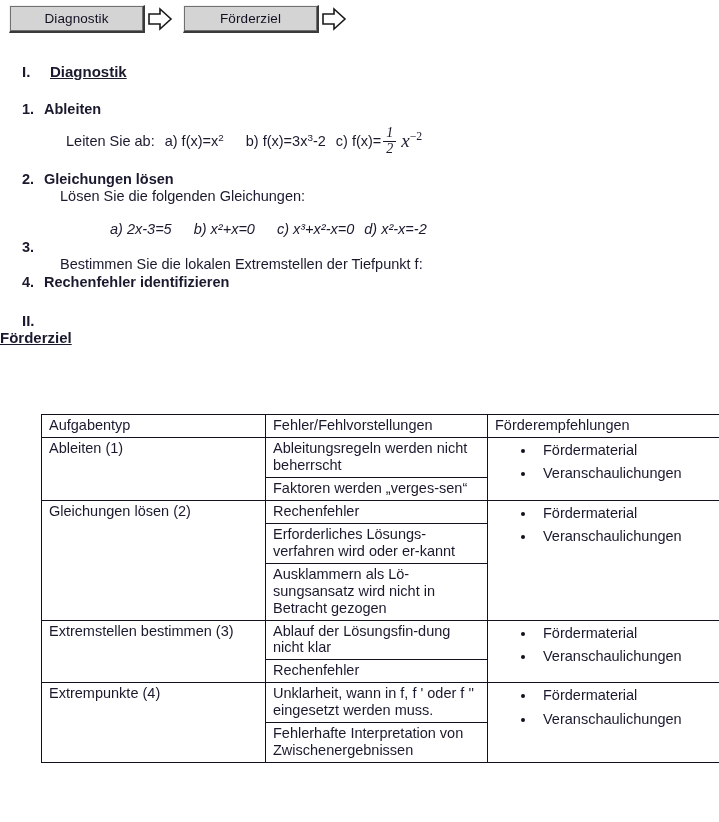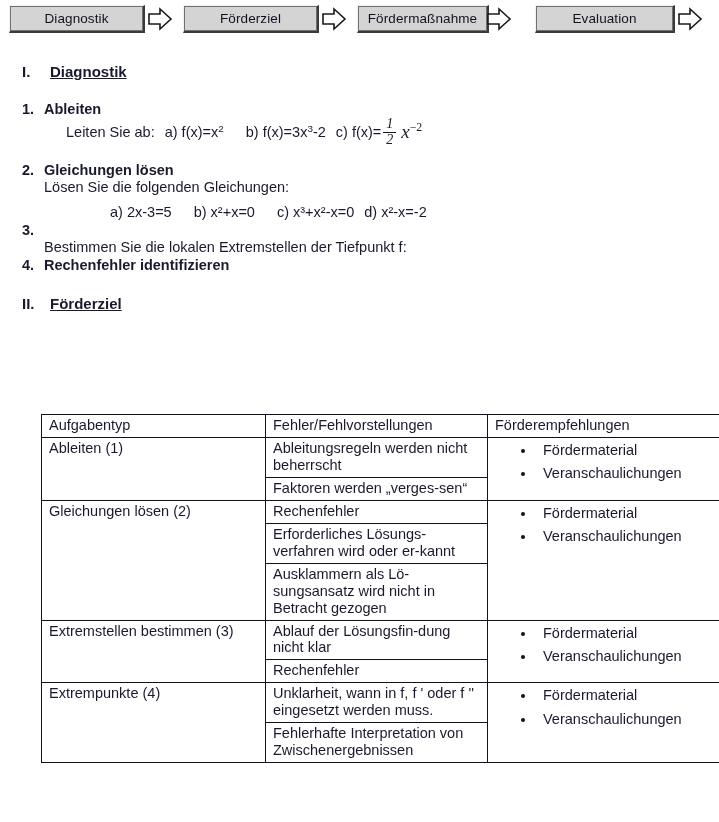--- a/index.html
+++ b/index.html
@@ -91,21 +91,21 @@
     flex: 0 0 auto;
     padding-left: 22px;
     box-sizing: content-box;
   }
   .task-body {
     font-weight: normal;
     font-size: 14.5px;
     padding-left: 66px;
   }
   .task-body.indent-sub {
-    padding-left: 44px;
+    padding-left: 60px;
   }
   .sub-items {
     padding-left: 110px;
     font-size: 14.5px;
   }
   .gap-a { width: 22px; display: inline-block; }
   .gap-b { width: 10px; display: inline-block; }
 
   sup { font-size: .68em; vertical-align: .5em; line-height: 0; }
 
@@ -195,86 +195,70 @@
 
   <div class="flow-item" style="left:183px;">
     <div class="flow-box" style="width:136px;">
       <span>Förderziel</span>
     </div>
     <svg class="flow-arrow" viewBox="0 0 26 26">
       <polygon points="2,8 13,8 13,3 24,13 13,23 13,18 2,18" fill="#ffffff" stroke="#1a1a1a" stroke-width="1.6"></polygon>
     </svg>
   </div>
 
-  <div class="flow-item" style="left:357px;">
-    <div class="flow-box" style="width:132px;">
-      <span>Fördermaßnahme</span>
-    </div>
-    <svg class="flow-arrow" viewBox="0 0 26 26" style="margin-left:-3px;">
-      <polygon points="2,8 13,8 13,3 24,13 13,23 13,18 2,18" fill="#ffffff" stroke="#1a1a1a" stroke-width="1.6"></polygon>
-    </svg>
-  </div>
-
-  <div class="flow-item" style="left:535px;">
-    <div class="flow-box" style="width:140px;">
-      <span>Evaluation</span>
-    </div>
-    <svg class="flow-arrow" viewBox="0 0 26 26">
-      <polygon points="2,8 13,8 13,3 24,13 13,23 13,18 2,18" fill="#ffffff" stroke="#1a1a1a" stroke-width="1.6"></polygon>
-    </svg>
-  </div>
+
 
 </div>
 
 <div class="doc">
 
   <div class="sec-head" style="margin-top:17px;">
     <span class="sec-num">I.</span>
     <span class="sec-title">Diagnostik</span>
   </div>
 
   <div class="task" style="margin-top:21px;">
     <span class="task-num">1.</span>
     <span>Ableiten</span>
   </div>
-  <div class="task-body" style="display:flex; align-items:center;">
+  <div class="task-body" style="margin-top:9px; display:flex; align-items:center;">
     <span>Leiten Sie ab:</span>
     <span class="gap-b"></span>
     <span><span>a) f(x)=x</span><sup>2</sup></span>
     <span class="gap-a"></span>
     <span><span>b) f(x)=3x</span><sup>3</sup><span>-2</span></span>
     <span class="gap-b"></span>
     <span><span>c) f(x)=</span></span>
     <span class="frac">
       <span class="num">1</span>
       <span class="den">2</span>
     </span>
     <span class="itx"><span>x</span><sup>−2</sup></span>
   </div>
 
   <div class="task" style="margin-top:15px;">
     <span class="task-num">2.</span>
     <span>Gleichungen lösen</span>
   </div>
   <div class="task-body indent-sub" style="margin-top:1px;">Lösen Sie die folgenden Gleichungen:</div>
-  <div class="sub-items" style="margin-top:9px;">
+  <div class="sub-items" style="margin-top:17px;font-style:italic;">
     <span>a) 2x-3=5</span><span class="gap-a"></span><span>b) x²+x=0</span><span class="gap-a"></span><span>c) x³+x²-x=0</span><span class="gap-b"></span><span>d) x²-x=-2</span>
   </div>
 
   <div class="task" style="margin-top:2px;">
     <span class="task-num">3.</span>
   </div>
   <div class="task-body indent-sub" style="margin-top:1px;">Bestimmen Sie die lokalen Extremstellen der Tiefpunkt f:</div>
 
   <div class="task" style="margin-top:2px;">
     <span class="task-num">4.</span>
     <span>Rechenfehler identifizieren</span>
   </div>
 
-  <div class="sec-head" style="margin-top:22px;">
+  <div class="sec-head" style="margin-top:22px;flex-direction:column;">
     <span class="sec-num">II.</span>
     <span class="sec-title">Förderziel</span>
   </div>
 
 </div>
 
 <div class="table-wrap">
   <table class="grid">
     <colgroup>
         <col class="c1">

